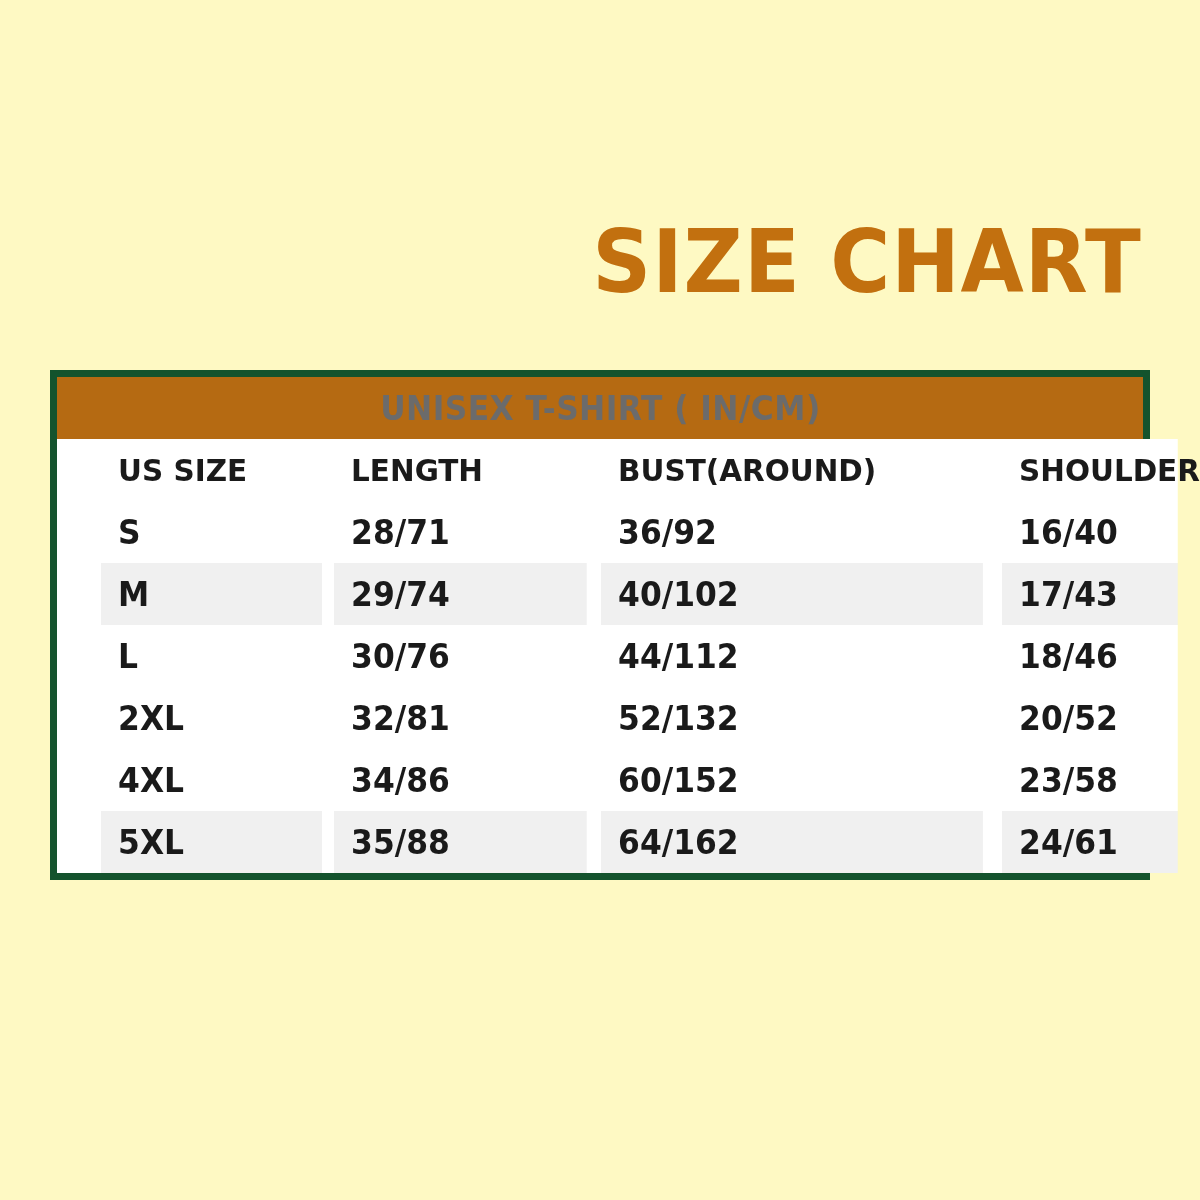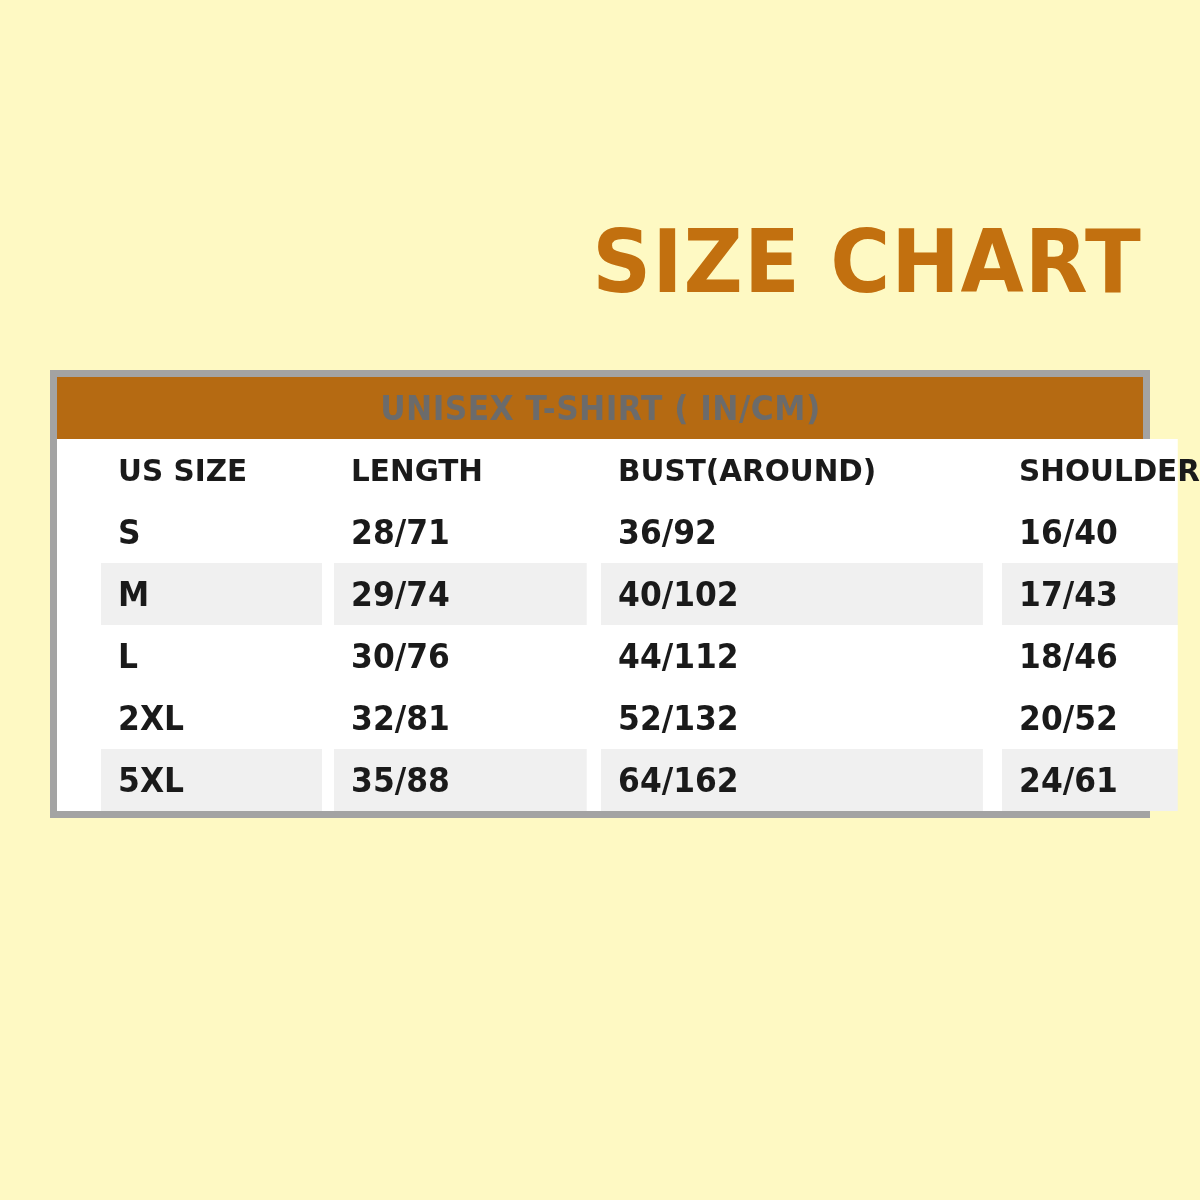--- a/index.html
+++ b/index.html
@@ -35,21 +35,21 @@
     transform: scaleX(0.93);
     transform-origin: right center;
     white-space: nowrap;
   }
 
   .table-wrap {
     position: absolute;
     left: 50px;
     top: 370px;
     width: 1100px;
-    border: 7px solid #a3a3a3;
+    border: 7px solid #14532d;
     box-sizing: border-box;
     background: #ffffff;
   }
 
   .table-banner {
     background: #b56a12;
     height: 62px;
     display: flex;
     align-items: center;
     justify-content: center;
@@ -152,20 +152,26 @@
           <td>30/76</td>
           <td>44/112</td>
           <td>18/46</td>
         </tr>
         <tr class="row-odd">
           <td>2XL</td>
           <td>32/81</td>
           <td>52/132</td>
           <td>20/52</td>
         </tr>
+        <tr class="row-odd">
+          <td>4XL</td>
+          <td>34/86</td>
+          <td>60/152</td>
+          <td>23/58</td>
+        </tr>
         <tr class="row-even">
           <td>5XL</td>
           <td>35/88</td>
           <td>64/162</td>
           <td>24/61</td>
         </tr>
       </tbody>
     </table>
 
   </div>

